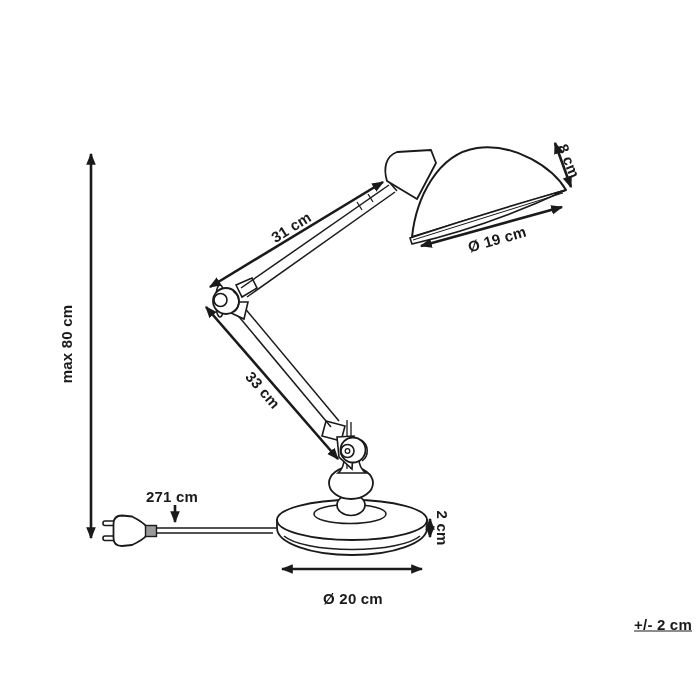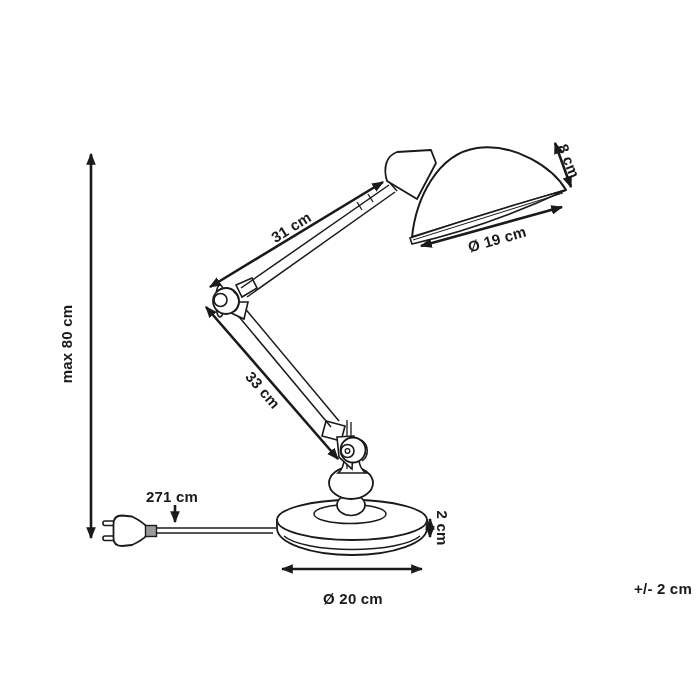--- a/index.html
+++ b/index.html
@@ -125,15 +125,15 @@
   <div class="dim-label" style="left:569px;top:161px;transform:translate(-50%,-50%) rotate(68deg);">8 cm</div>
 
   <div class="dim-label" style="left:497px;top:239px;transform:translate(-50%,-50%) rotate(-16deg);">Ø 19 cm</div>
 
   <div class="dim-label" style="left:172px;top:496px;transform:translate(-50%,-50%);">271 cm</div>
 
   <div class="dim-label" style="left:353px;top:581px;transform:translate(-50%,-50%);margin-top:17px;">Ø 20 cm</div>
 
   <div class="dim-label" style="left:442px;top:528px;transform:translate(-50%,-50%) rotate(90deg);">2 cm</div>
 
-  <div class="dim-label" style="left:663px;top:588px;transform:translate(-50%,-50%);">+/- 2 cm</div>
+  <div class="dim-label" style="left:663px;top:624px;transform:translate(-50%,-50%);text-decoration:underline;">+/- 2 cm</div>
 
 </div>
 
 </body></html>

